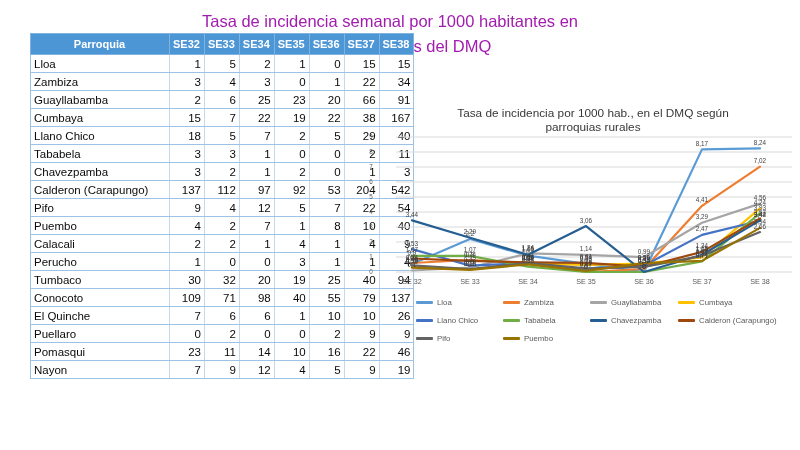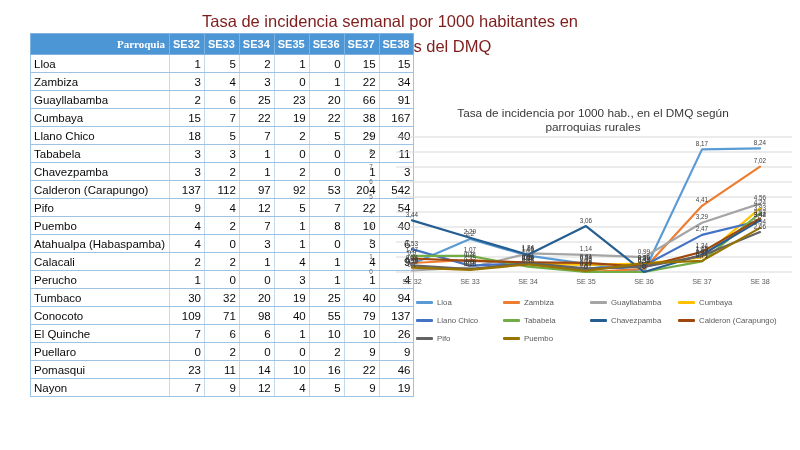--- a/index.html
+++ b/index.html
@@ -3,35 +3,35 @@
 <meta charset="utf-8">
 <style>
   html,body{margin:0;padding:0;}
   body{
     width:800px;height:450px;position:relative;overflow:hidden;
     background:#ffffff;font-family:"Liberation Sans",sans-serif;
   }
   
   .main-title{
     position:absolute;left:80px;top:9px;width:620px;z-index:1;
-    text-align:center;color:#7f1d1d;font-size:16.5px;line-height:25px;
+    text-align:center;color:#a21caf;font-size:16.5px;line-height:25px;
   }
   
   .tbl-wrap{position:absolute;left:30px;top:33px;z-index:2;}
   table.inc{
     border-collapse:collapse;table-layout:fixed;background:#fff;
     font-size:11.5px;color:#0a0a0a;
   }
   table.inc col.c-name{width:139px;}
   table.inc col.c-val{width:33px;}
   table.inc th{
     background:#4d96d5;color:#fff;font-weight:bold;font-size:11px;
     height:20px;padding:0 4px 0 3px;border:1px solid #7fb2df;
   }
-  table.inc th.h-name{text-align:right;font-family:Liberation Serif, serif;}
+  table.inc th.h-name{text-align:center;}
   table.inc th.h-se{text-align:right;}
   table.inc td{
     height:17px;padding:0 3px;border-top:1px solid #9cc3e5;border-bottom:1px solid #9cc3e5;
     border-left:1px solid #c4d9ec;border-right:1px solid #c4d9ec;
     white-space:nowrap;overflow:hidden;background:#fff;
   }
   table.inc td.name{text-align:left;border-left:1px solid #9cc3e5;}
   table.inc td.val{text-align:right;}
   table.inc tr td:last-child{border-right:1px solid #9cc3e5;}
   
@@ -170,30 +170,20 @@
         </tr>
         <tr>
           <td class="name">Puembo</td>
           <td class="val">4</td>
           <td class="val">2</td>
           <td class="val">7</td>
           <td class="val">1</td>
           <td class="val">8</td>
           <td class="val">10</td>
           <td class="val">40</td>
-        </tr>
-        <tr>
-          <td class="name">Atahualpa (Habaspamba)</td>
-          <td class="val">4</td>
-          <td class="val">0</td>
-          <td class="val">3</td>
-          <td class="val">1</td>
-          <td class="val">0</td>
-          <td class="val">3</td>
-          <td class="val">6</td>
         </tr>
         <tr>
           <td class="name">Calacali</td>
           <td class="val">2</td>
           <td class="val">2</td>
           <td class="val">1</td>
           <td class="val">4</td>
           <td class="val">1</td>
           <td class="val">4</td>
           <td class="val">9</td>

